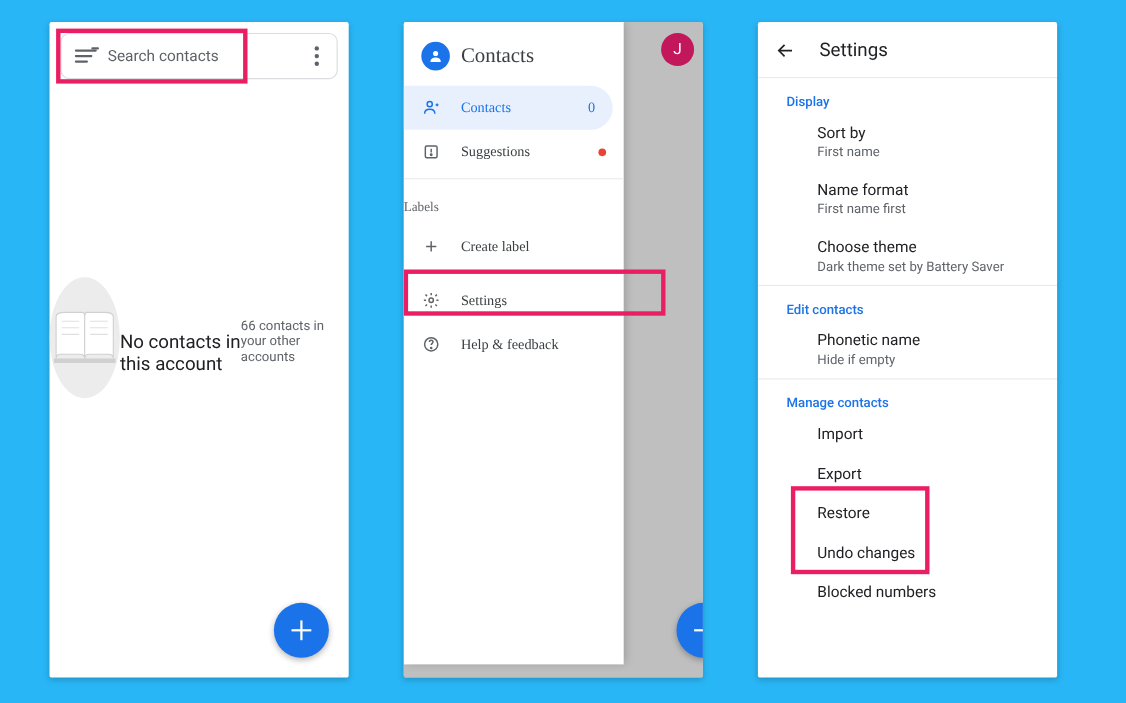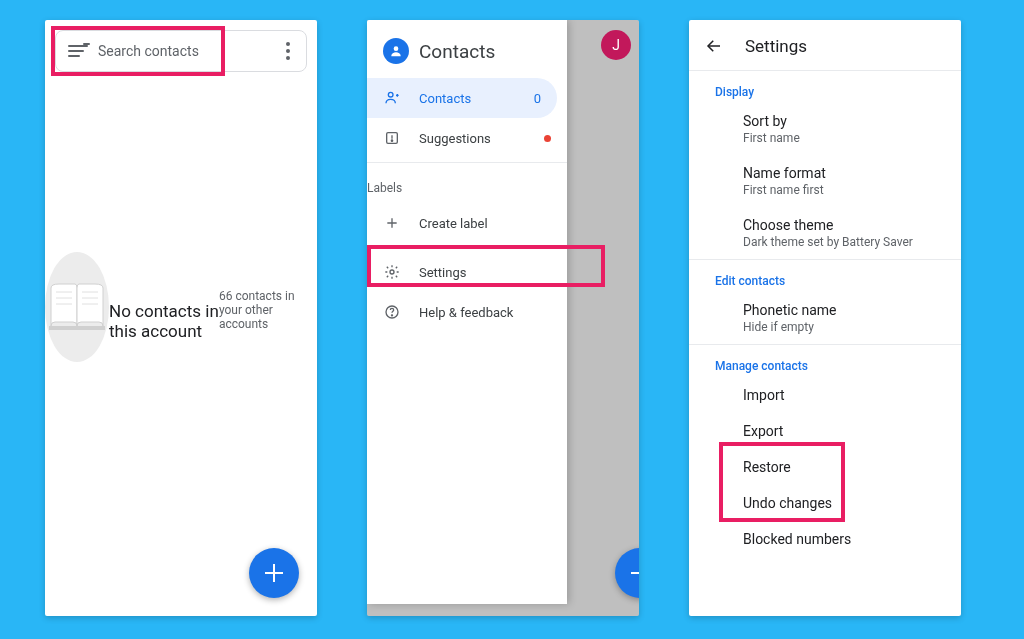--- a/index.html
+++ b/index.html
@@ -48,21 +48,21 @@
   .book-circle{width:110px;height:110px;border-radius:50%;background:#ececec;display:flex;align-items:center;justify-content:center;}
   .s1-title{font-size:17px;color:#202124;margin-top:28px;}
   .s1-sub{font-size:12px;color:#5f6368;margin-top:6px;}
   .fab{position:absolute;bottom:18px;right:18px;width:50px;height:50px;border-radius:50%;background:#1a73e8;display:flex;align-items:center;justify-content:center;box-shadow:0 2px 6px rgba(0,0,0,.3);}
   .fab::before,.fab::after{content:"";position:absolute;background:#fff;}
   .fab::before{width:18px;height:2px;}
   .fab::after{width:2px;height:18px;}
 
   
   .s2-overlay{position:absolute;inset:0;background:rgba(0,0,0,.25);}
-  .s2-drawer{position:absolute;top:0;left:0;bottom:12px;width:200px;background:#fff;box-shadow:2px 0 8px rgba(0,0,0,.2);}
+  .s2-drawer{position:absolute;top:0;left:0;bottom:12px;width:200px;background:#fff;box-shadow:2px 0 8px rgba(0,0,0,.2);font-family:Liberation Serif, serif;}
   .s2-header{display:flex;align-items:center;gap:10px;padding:18px 16px 14px;}
   .s2-logo{width:26px;height:26px;border-radius:50%;background:#1a73e8;display:flex;align-items:center;justify-content:center;}
   .s2-title{font-size:19px;color:#3c4043;}
   .s2-item{display:flex;align-items:center;padding:0 16px;height:40px;font-size:13px;color:#3c4043;gap:18px;}
   .s2-item.active{background:#e8f0fe;color:#1a73e8;border-radius:0 20px 20px 0;margin-right:10px;}
   .s2-item .count{margin-left:auto;font-size:13px;}
   .s2-item .dot{width:7px;height:7px;border-radius:50%;background:#ea4335;margin-left:auto;}
   .s2-section{font-size:12px;color:#5f6368;padding:14px 0 8px;}
   .s2-divider{height:1px;background:#e8eaed;margin:4px 0;}
   .s2-hl{position:absolute;border:4px solid #e91e63;left:0;top:225px;width:238px;height:42px;pointer-events:none;}

